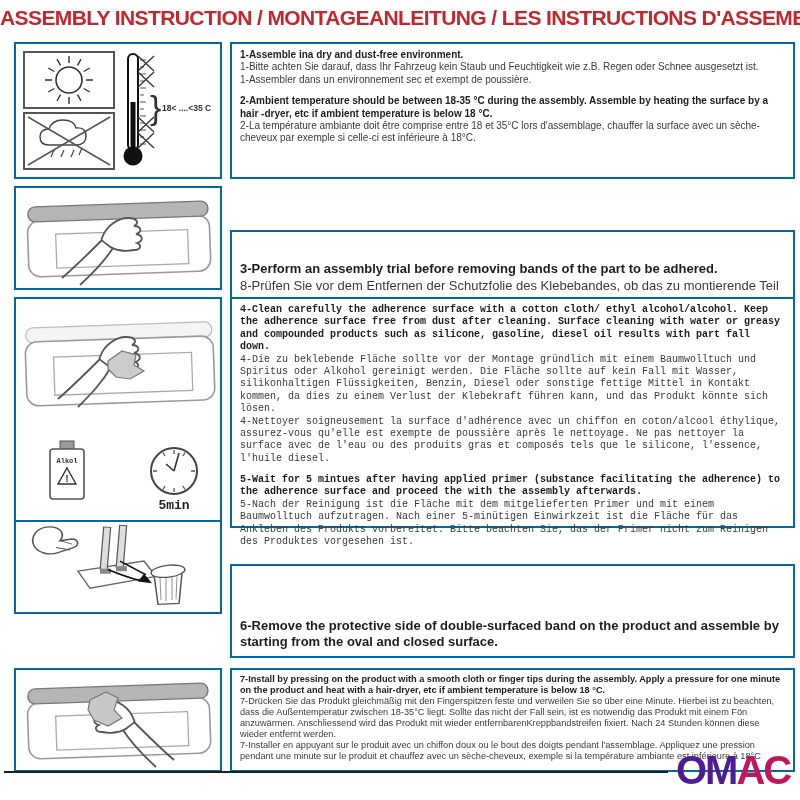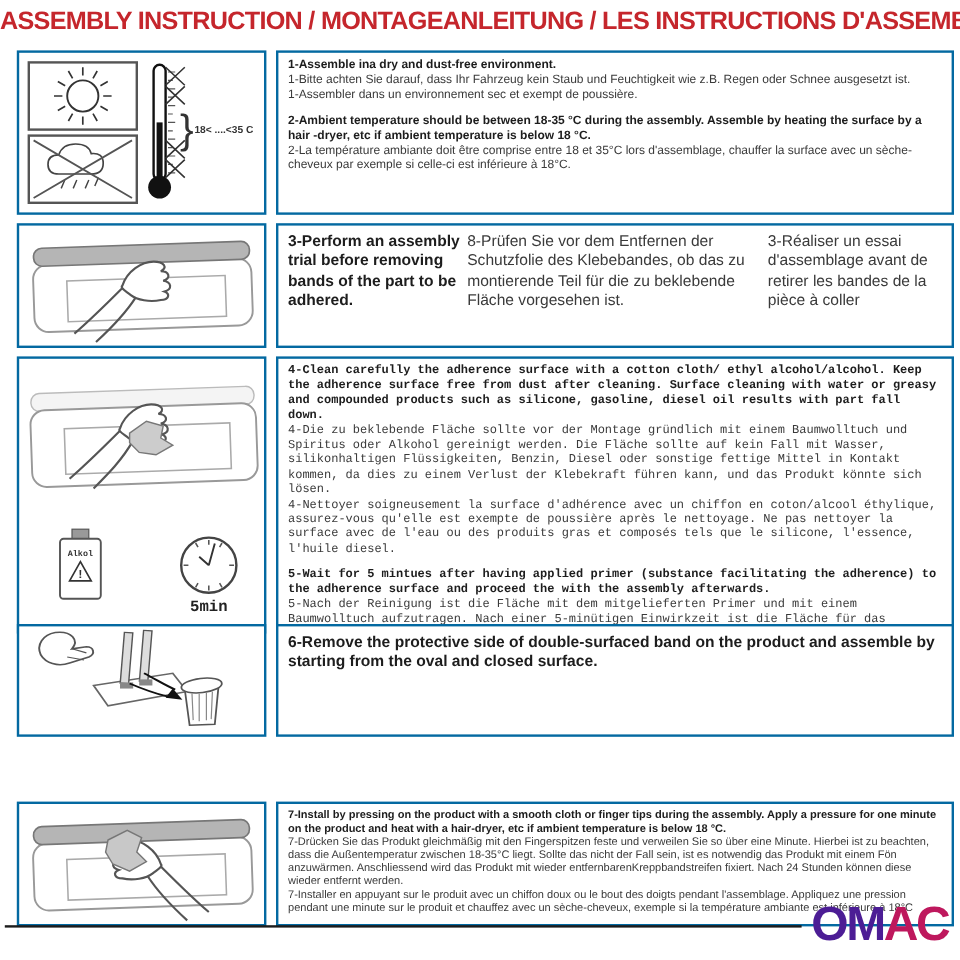--- a/index.html
+++ b/index.html
@@ -15,21 +15,21 @@
   .fig{left:14px;width:208px;}
   .txt{left:230px;width:565px;padding:5px 8px;font-size:10px;line-height:1.24;}
   .r1{top:42px;height:137px;}
   .r2{top:186px;height:104px;}
   .r3{top:297px;height:231px;font-family:Liberation Mono, monospace;}
   .r4{top:520px;height:94px;}
   .r5{top:668px;height:104px;}
   .txt .en{font-weight:bold;color:#1d1d1d;}
   .txt .ln{color:#3a3a3a;}
   .gap{height:9px;}
-  .big{font-size:13px;line-height:1.25;display:flex;flex-direction:row;justify-content:flex-start;}
+  .big{font-size:13px;line-height:1.25;display:flex;flex-direction:column;justify-content:flex-end;margin-top:44px;}
   .big .en{margin-bottom:1px;}
   .small{font-size:9.2px;line-height:1.2;padding-top:4px;}
   svg{display:block;width:100%;height:100%;}
   .bottom-line{position:absolute;top:771px;left:4px;width:664px;height:2px;background:#1c1c1c;}
   .logo{position:absolute;top:748px;left:676px;font-size:40px;font-weight:bold;letter-spacing:-2px;white-space:nowrap;}
   .logo .b{color:#4c1d95;}
   .logo .r{color:#be185d;}
 </style>
 </head>
 <body>

